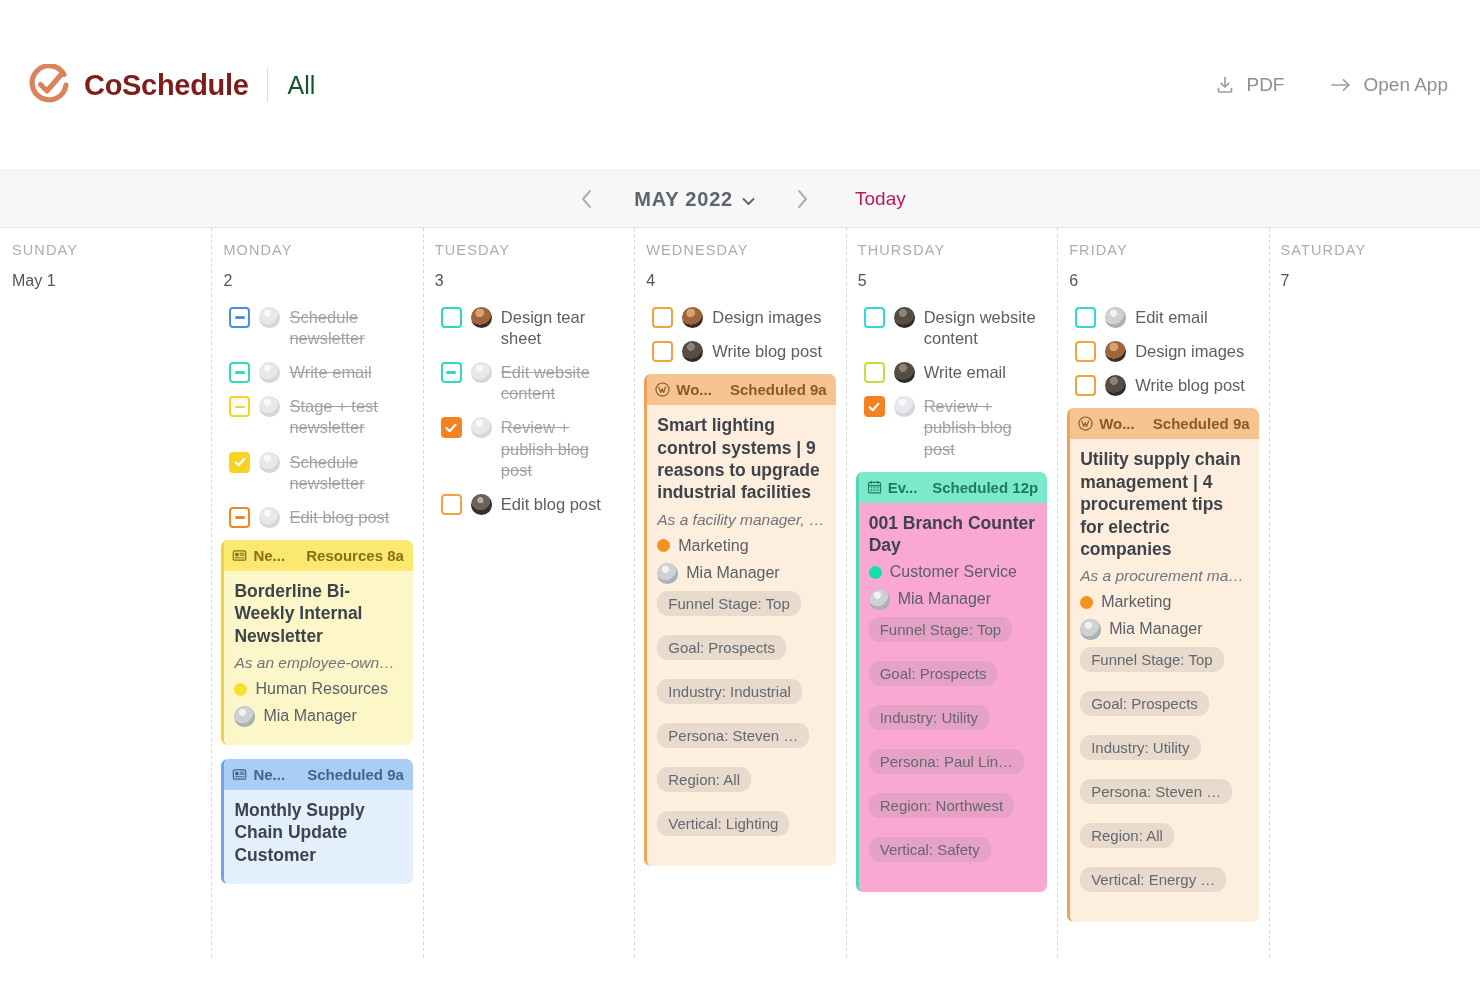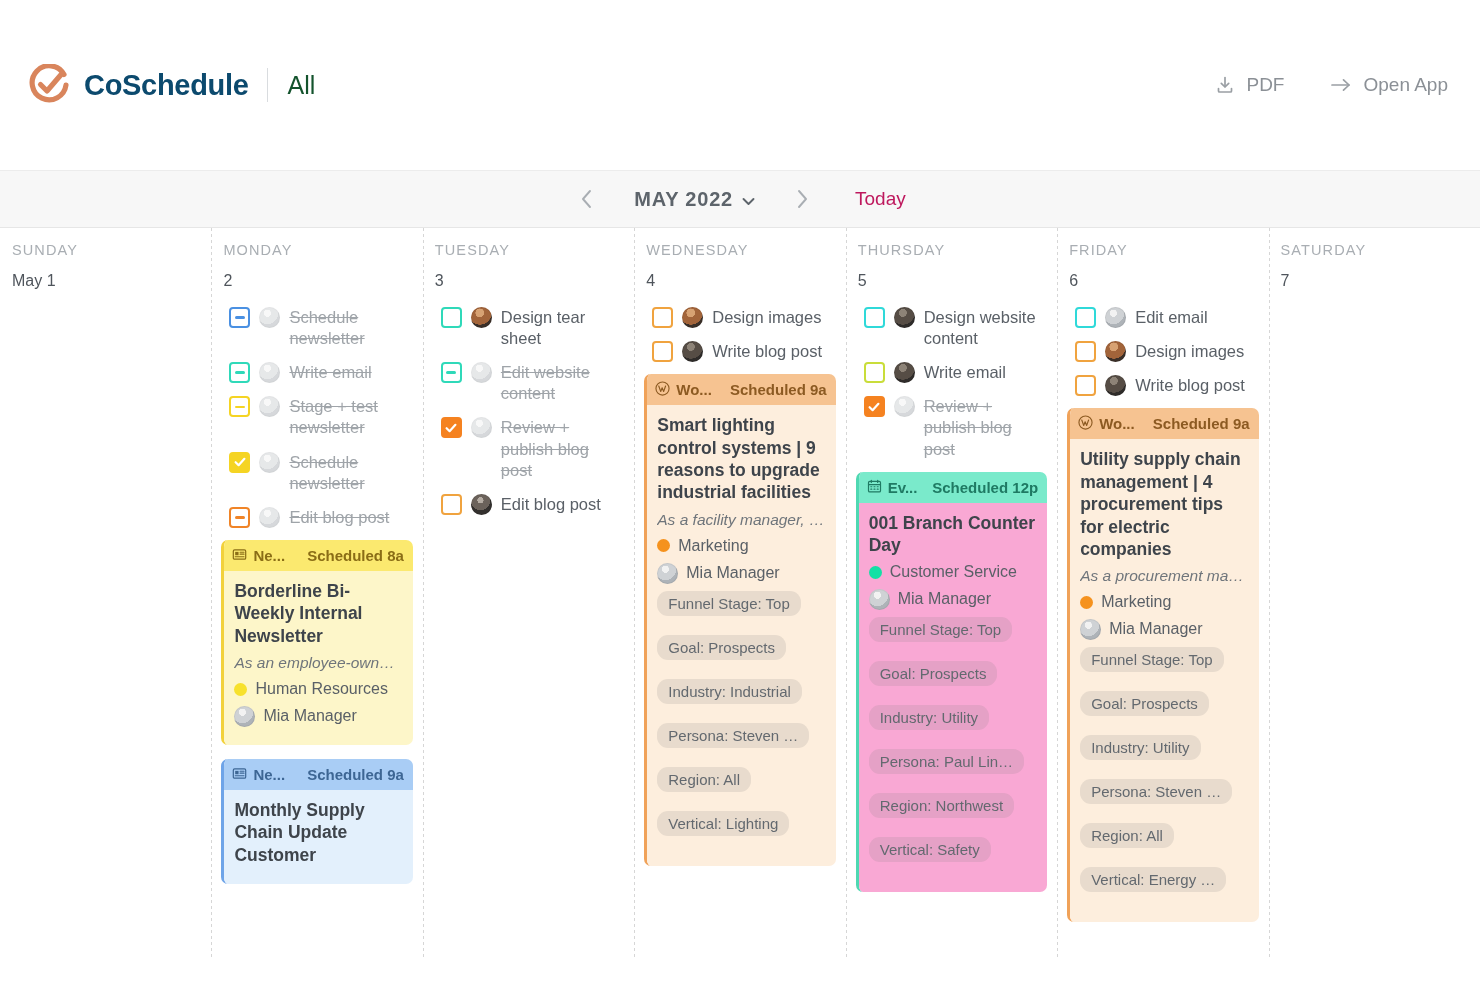--- a/index.html
+++ b/index.html
@@ -13,21 +13,21 @@
   
   .topbar {
     height: 170px;
     display: flex; align-items: center;
     padding: 0 32px 0 28px;
     background: #fff;
   }
   .brand { display: flex; align-items: center; gap: 14px; }
   .logo-mark { width: 42px; height: 42px; flex: 0 0 42px; }
   .brand-name {
-    font-size: 29px; font-weight: 700; color: #0c4a6e;
+    font-size: 29px; font-weight: 700; color: #7f1d1d;
     letter-spacing: -0.3px;
   }
   .brand-divider {
     width: 1px; height: 34px; background: #d9dcdf; margin: 0 20px 0 18px;
   }
   .brand-scope { font-size: 25px; color: #14532d; font-weight: 400; }
   .topbar-spacer { flex: 1 1 auto; }
   .top-actions { display: flex; align-items: center; gap: 46px; }
   .top-action {
     display: flex; align-items: center; gap: 11px;
@@ -123,21 +123,21 @@
   
   .card {
     border-radius: 7px; overflow: hidden; margin-bottom: 14px;
     border-left: 3px solid transparent;
   }
   .card-head {
     display: flex; align-items: center; gap: 7px;
     padding: 7px 9px 7px 8px;
     font-size: 15px; font-weight: 700;
   }
-  .card-head .chan { display: flex; gap: 6px; }
+  .card-head .chan { display: flex; align-items: center; gap: 6px; }
   .card-head .sched { margin-left: auto; white-space: nowrap; }
   .card-body { padding: 9px 10px 11px 10px; }
   .card-title {
     font-size: 17.5px; font-weight: 700; color: #3e444b;
     line-height: 1.28; margin-bottom: 7px;
     overflow-wrap: break-word; hyphens: auto;
   }
   .card-snippet {
     font-size: 15.5px; font-style: italic; color: #6f757b;
     margin-bottom: 8px; white-space: nowrap; overflow: hidden;
@@ -282,21 +282,21 @@
             <span class="chan">
               <span>
                 <svg class="icon-inline" viewBox="0 0 16 16">
                   <rect x="1.4" y="3" width="13.2" height="10" rx="1.4" fill="none" stroke="currentColor" stroke-width="1.3"></rect>
                   <rect x="3.4" y="5.2" width="3.6" height="3.6" fill="currentColor"></rect>
                   <path d="M8.6 5.6 H12.8 M8.6 7.6 H12.8 M3.4 10.4 H12.8" stroke="currentColor" stroke-width="1.2" stroke-linecap="round"></path>
                 </svg>
               </span>
               <span>Ne...</span>
             </span>
-            <span class="sched">Scheduled 8a</span>
+            <span class="sched">Resources 8a</span>
           </div>
           <div class="card-body">
             <div class="card-title">Borderline Bi-Weekly Internal Newsletter</div>
             <div class="card-snippet">As an employee-owne…</div>
             <div class="card-meta">
               <span class="dot" style="background: rgb(247, 225, 45);"></span>
               <span>Human Resources</span>
             </div>
             <div class="card-meta">
               <span class="avatar light"></span>

